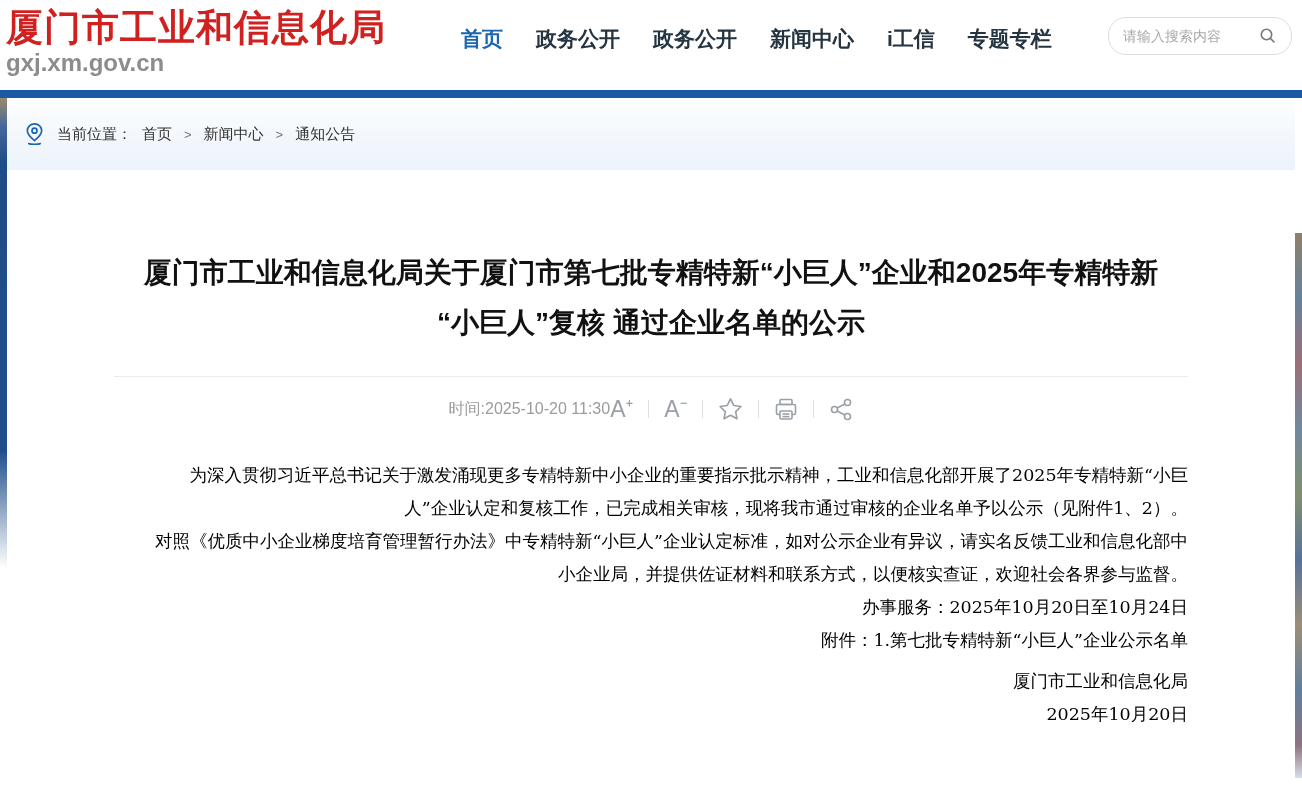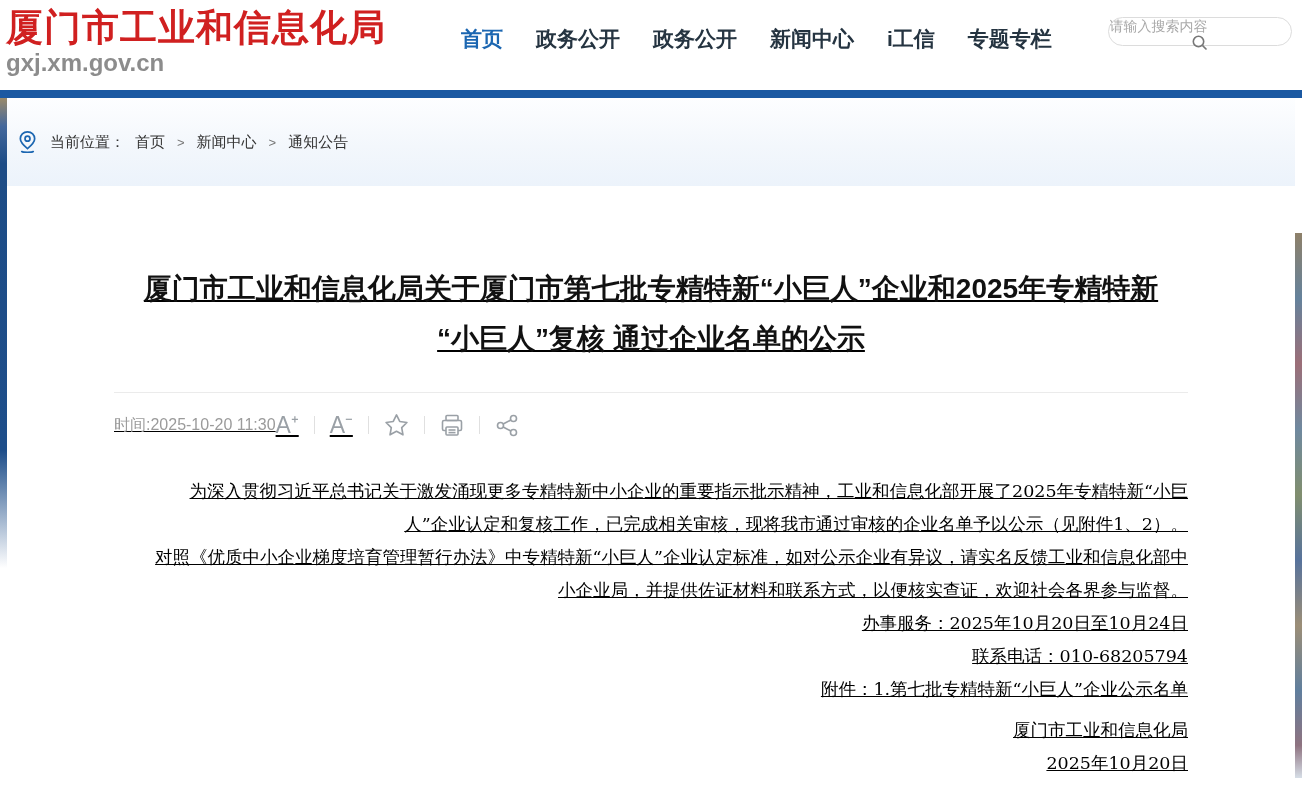--- a/index.html
+++ b/index.html
@@ -10,54 +10,54 @@
   
   .header { height:90px; display:flex; align-items:flex-start; padding:0 10px 0 6px; background:#fff; }
   .logo { flex:0 0 455px; padding-top:4px; }
   .logo-title { font-family:"DejaVu Serif", serif; font-weight:bold; font-size:37px;
     line-height:46px; color:#d02020; letter-spacing:1px; white-space:nowrap; }
   .logo-domain { font-weight:bold; font-size:24px; line-height:26px; color:#8c8c8c; }
   .nav { display:flex; gap:33px; margin-top:25px; }
   .nav-item { font-size:21px; font-weight:bold; color:#253441; cursor:pointer;
     text-decoration:none; white-space:nowrap; }
   .nav-item.active { color:#1b66b1; }
-  .search { margin-left:auto; margin-top:17px; width:184px; height:29px;
+  .search { margin-left:auto; margin-top:17px; width:184px; height:38px;
     border:1px solid #dcdcdc; border-radius:18px; display:flex; align-items:center;
-    padding:0 14px; background:#fff;flex-direction:column; }
+    padding:0 14px; background:#fff; }
   .search input { border:none; outline:none; flex:1; font-size:14px; color:#333;
     min-width:0; background:transparent; font-family:"Liberation Sans", sans-serif; }
   .search input::placeholder { color:#a9a9a9; }
   .search svg { flex:0 0 auto; }
 
   
   .blue-bar { height:8px; background:#1b59a2; }
 
   
-  .breadcrumb { margin:0 7px; height:88px; display:flex; align-items:center;
-    padding-left:10px; background:linear-gradient(180deg,#fdfeff 0%,#f3f7fc 55%,#ecf3fb 100%);
+  .breadcrumb { margin:0 7px; height:72px; display:flex; align-items:center;
+    padding-left:17px; background:linear-gradient(180deg,#fdfeff 0%,#f3f7fc 55%,#ecf3fb 100%);
     font-size:15px; color:#333; }
   .breadcrumb .pin { margin-right:12px; display:flex; }
   .crumb-label { margin-right:10px; }
   .crumb-link { color:#333; text-decoration:none; cursor:pointer; }
   .crumb-sep { margin:0 12px; color:#777; font-size:13px; }
 
   
   .edge-left { position:absolute; left:0; top:98px; width:7px; height:470px;
     background:linear-gradient(180deg,#9a8a6a 0%,#44689c 6%,#1d4c86 14%,#1e4e8a 75%,rgba(30,78,138,0) 100%); }
   .edge-right { position:absolute; right:0; top:233px; width:7px; height:545px;
     background:linear-gradient(180deg,#7a6a4f 0%,#4a6c8a 12%,#8a5560 24%,#56748e 36%,
       #6a7a55 48%,#3a5a8a 60%,#8a7a5f 72%,#44688c 84%,#7a5a6a 94%,#cfd8e2 100%); opacity:.85; }
 
   
-  .article { padding:0 114px;text-decoration:underline; }
+  .article { padding:0 114px; }
   .article-title { margin-top:78px; text-align:center; font-size:28px; font-weight:bold;
     color:#111; line-height:50px; font-family:"Liberation Sans", sans-serif; }
   .article-title span { display:block; }
   .divider { margin-top:28px; border-top:1px solid #ebebeb; }
-  .meta-row { height:64px; display:flex; align-items:center; justify-content:flex-start; }
+  .meta-row { height:64px; display:flex; align-items:center; justify-content:center; }
   .meta-time { font-size:16px; color:#9b9b9b; }
   .toolbar { display:flex; align-items:center; color:#9aa0a6; }
   .tool { display:flex; align-items:center; cursor:pointer; font-size:22px;
     color:#9aa0a6; line-height:1; }
   .tool-sep { width:1px; height:18px; background:#e0e0e0; margin:0 15px; }
   .font-btn { font-size:23px; letter-spacing:0; }
 
   .article-body { margin-top:18px; font-family:"DejaVu Serif", serif; font-size:17.5px;
     line-height:33px; color:#000;text-align:right; }
   .article-body p { text-indent:2em; margin:0; }
@@ -154,21 +154,20 @@
             <line x1="8.2" y1="13" x2="15.8" y2="17"></line>
           </svg>
         </span>
       </span>
     </div>
 
     <div class="article-body">
       <p>为深入贯彻习近平总书记关于激发涌现更多专精特新中小企业的重要指示批示精神，工业和信息化部开展了2025年专精特新“小巨人”企业认定和复核工作，已完成相关审核，现将我市通过审核的企业名单予以公示（见附件1、2）。</p>
       <p>对照《优质中小企业梯度培育管理暂行办法》中专精特新“小巨人”企业认定标准，如对公示企业有异议，请实名反馈工业和信息化部中小企业局，并提供佐证材料和联系方式，以便核实查证，欢迎社会各界参与监督。</p>
       <p>办事服务：2025年10月20日至10月24日</p>
-      <p>联系电话：010-68205794</p>
       <p>附件：1.第七批专精特新“小巨人”企业公示名单</p>
     </div>
 
     <div class="article-sign">
       <div>厦门市工业和信息化局</div>
       <div>2025年10月20日</div>
     </div>
   </div>
 
 </div>

